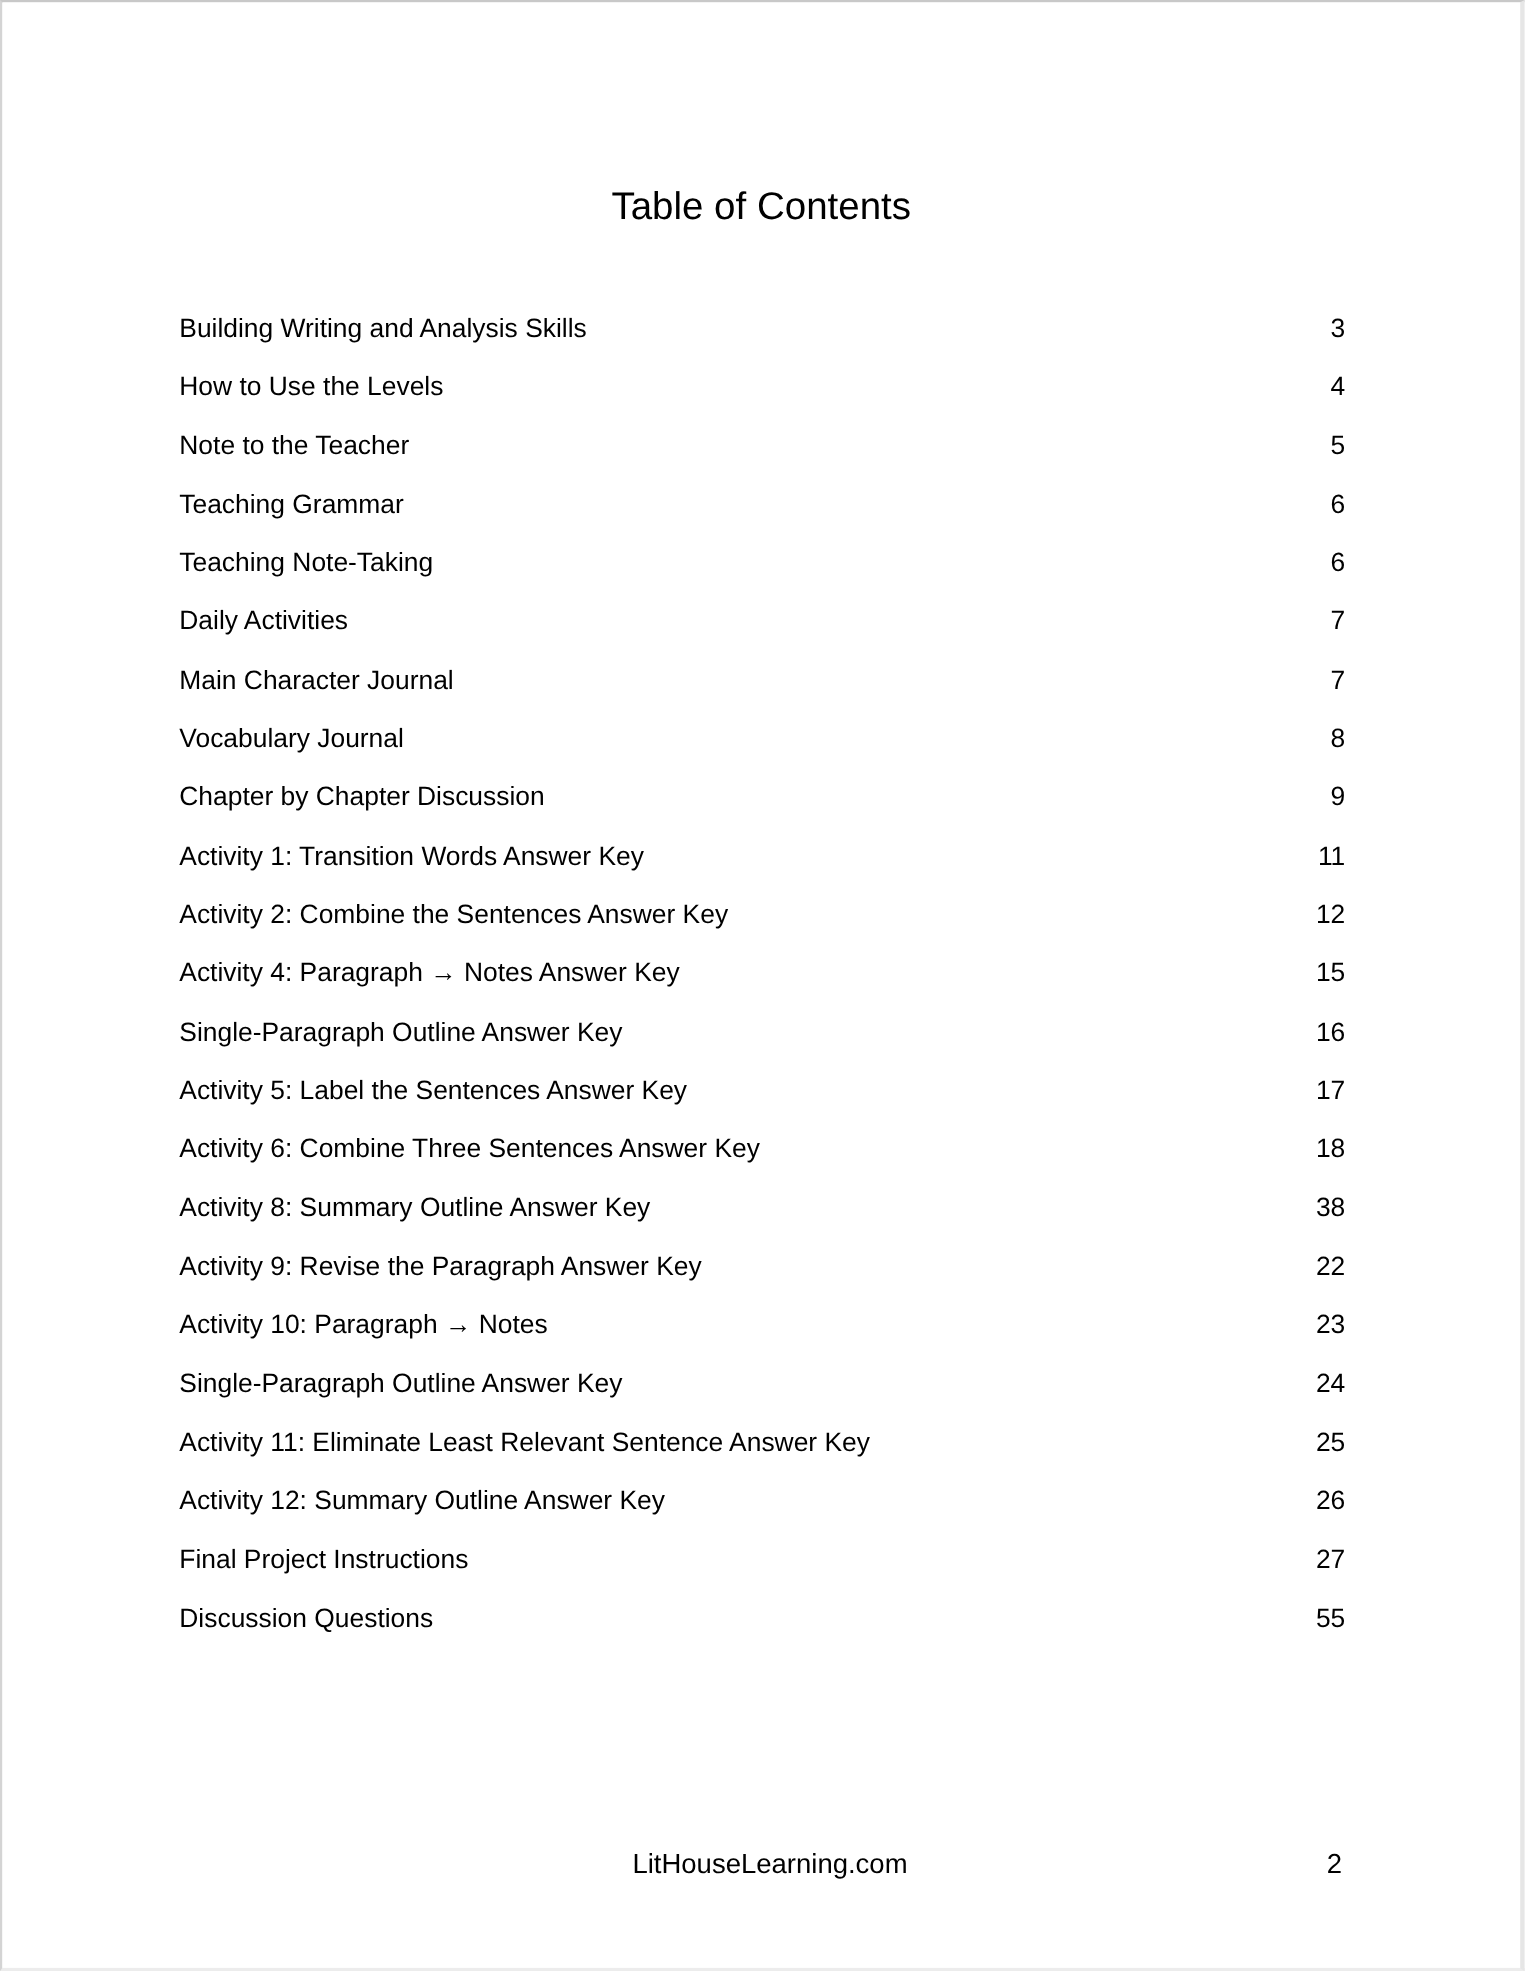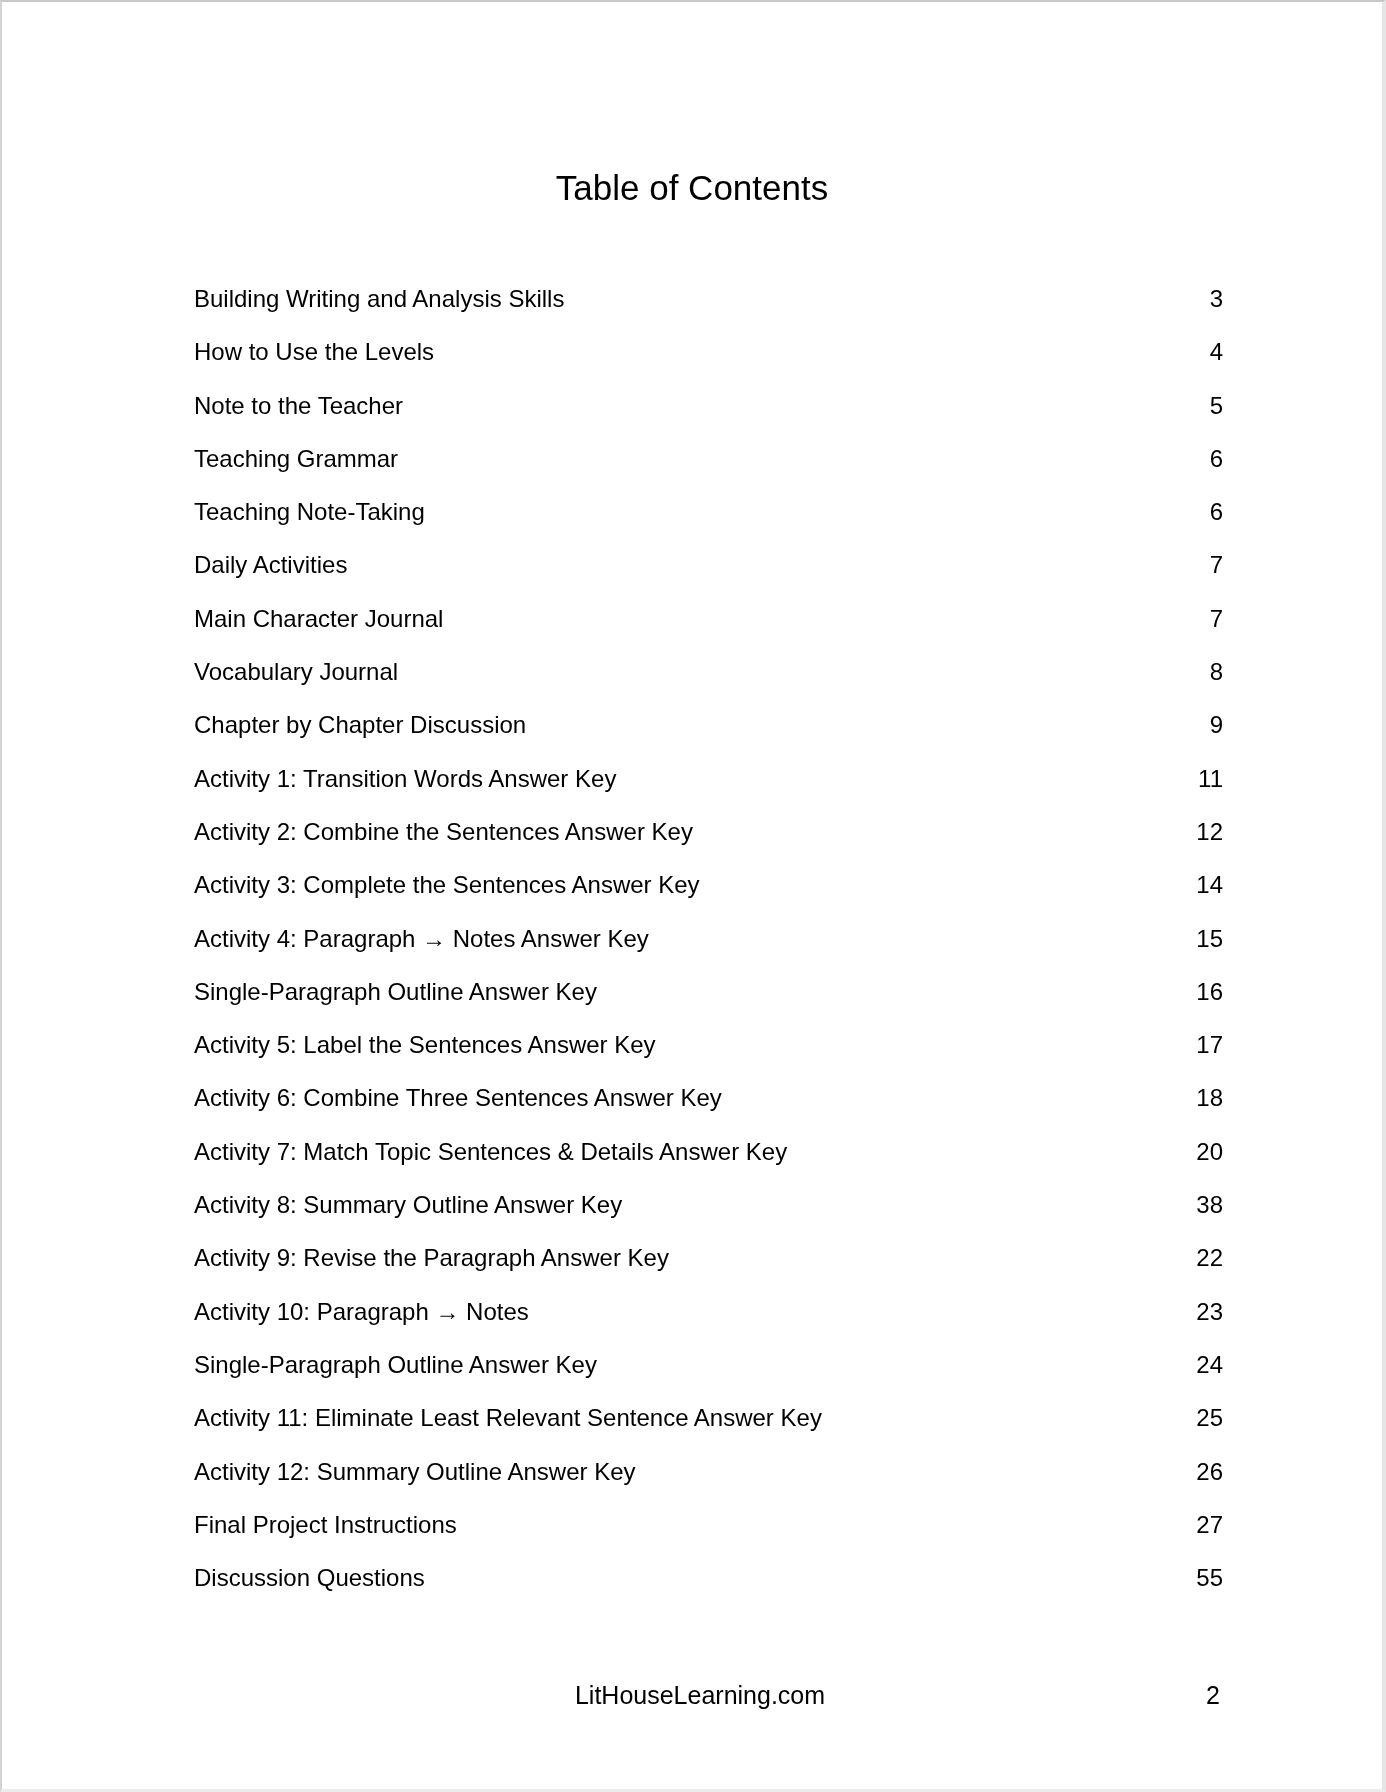--- a/index.html
+++ b/index.html
@@ -49,21 +49,20 @@
     display: flex;
     justify-content: space-between;
     align-items: center;
     height: 53.3px;
     font-size: 24px;
     line-height: 53.3px;
     white-space: nowrap;
   }
   .toc-title {
     flex: 1 1 auto;
-    margin-left: 31px;
   }
   .toc-page {
     flex: 0 0 auto;
     text-align: right;
     min-width: 40px;
   }
   .footer-site {
     position: absolute;
     left: 0;
     right: 0;
@@ -127,42 +126,34 @@
       </li>
     <li class="toc-row">
         <span class="toc-title">Activity 1: Transition Words Answer Key</span>
         <span class="toc-page">11</span>
       </li>
     <li class="toc-row">
         <span class="toc-title">Activity 2: Combine the Sentences Answer Key</span>
         <span class="toc-page">12</span>
       </li>
     <li class="toc-row">
-        <span class="toc-title">Activity 3: Complete the Sentences Answer Key</span>
-        <span class="toc-page">14</span>
-      </li>
-    <li class="toc-row">
         <span class="toc-title">Activity 4: Paragraph → Notes Answer Key</span>
         <span class="toc-page">15</span>
       </li>
     <li class="toc-row">
         <span class="toc-title">Single-Paragraph Outline Answer Key</span>
         <span class="toc-page">16</span>
       </li>
     <li class="toc-row">
         <span class="toc-title">Activity 5: Label the Sentences Answer Key</span>
         <span class="toc-page">17</span>
       </li>
     <li class="toc-row">
         <span class="toc-title">Activity 6: Combine Three Sentences Answer Key</span>
         <span class="toc-page">18</span>
-      </li>
-    <li class="toc-row">
-        <span class="toc-title">Activity 7: Match Topic Sentences &amp; Details Answer Key</span>
-        <span class="toc-page">20</span>
       </li>
     <li class="toc-row">
         <span class="toc-title">Activity 8: Summary Outline Answer Key</span>
         <span class="toc-page">38</span>
       </li>
     <li class="toc-row">
         <span class="toc-title">Activity 9: Revise the Paragraph Answer Key</span>
         <span class="toc-page">22</span>
       </li>
     <li class="toc-row">

